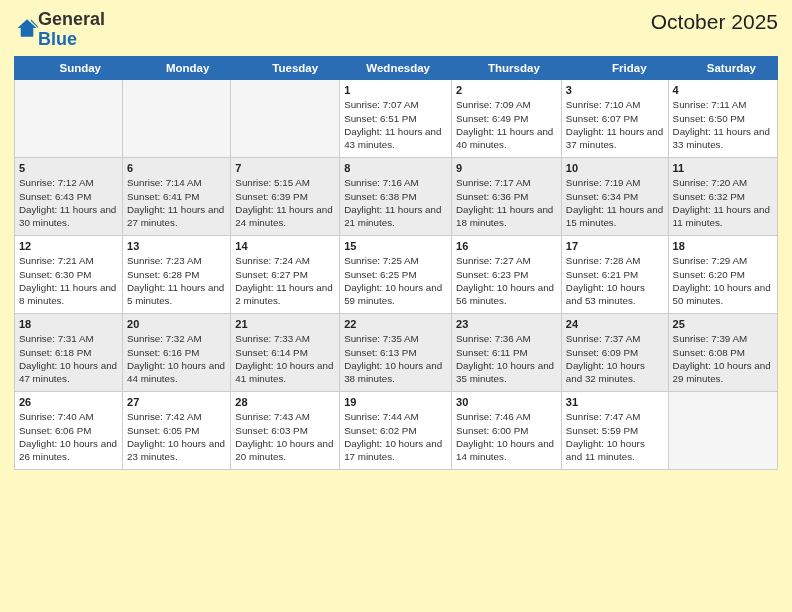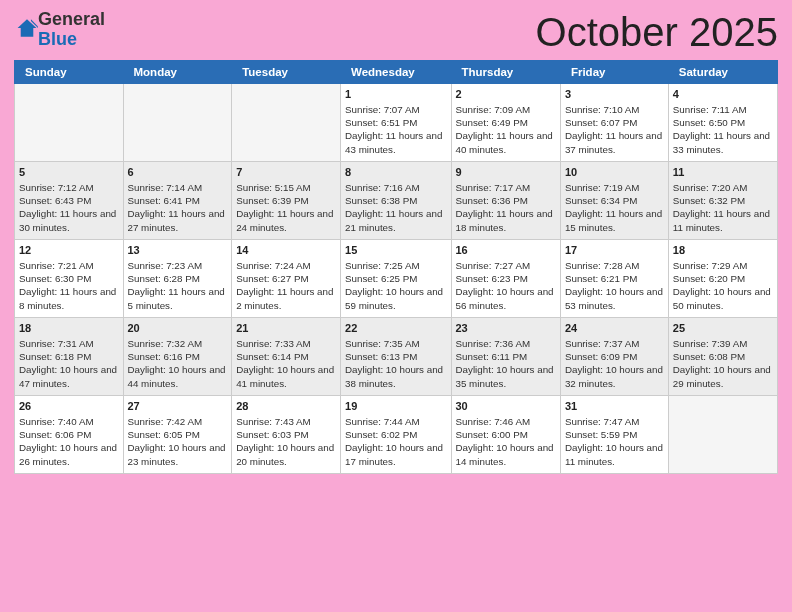--- a/index.html
+++ b/index.html
@@ -7,21 +7,21 @@
       width: 792px;
       height: 612px;
       font-family: Arial, sans-serif;
       background: #fff;
       overflow: hidden;
     }
     .container {
       width: 792px;
       height: 612px;
       padding: 10px 14px 10px 14px;
-      background: #f9a8d4;
+      background: #fef9c3;
     }
     .header {
       display: flex;
       align-items: flex-start;
       justify-content: space-between;
       margin-bottom: 6px;
     }
     .logo {
       display: flex;
       align-items: center;
@@ -35,40 +35,40 @@
     .logo-blue { color: #1a6bb5; }
     .logo-icon {
       width: 22px;
       height: 22px;
       margin-left: 2px;
     }
     .title-block {
       text-align: right;
     }
     .month-title {
-      font-size: 40px;
+      font-size: 21px;
       font-weight: normal;
       color: #222;
       line-height: 1.1;
     }
     .subtitle {
       font-size: 13px;
       color: #444;
     }
     .calendar {
       width: 100%;
       border-collapse: collapse;
       border: 1px solid #bbb;
       font-size: 10.5px;
     }
     .calendar th {
       background: #2a6db5;
       color: #fff;
-      text-align: left;
-      padding: 5px 10px;
+      text-align: right;
+      padding: 5px 21px;
       font-size: 11.5px;
       font-weight: bold;
       border: 1px solid #2a6db5;
     }
     .calendar td {
       vertical-align: top;
       border: 1px solid #ccc;
       padding: 3px 4px;
       width: 113px;
       height: 78px;

